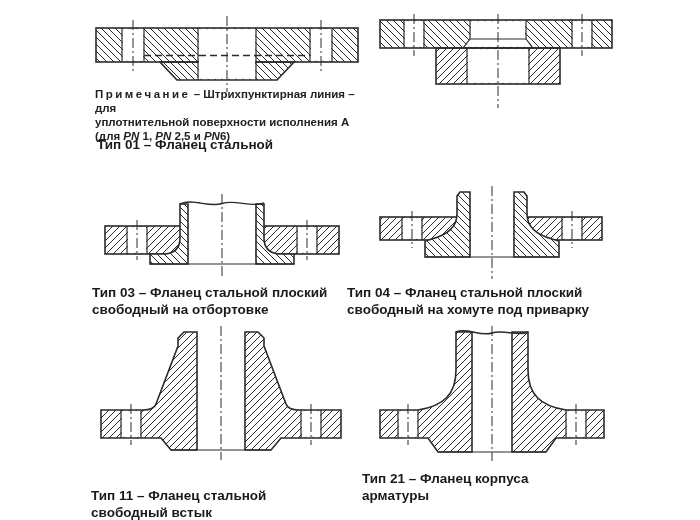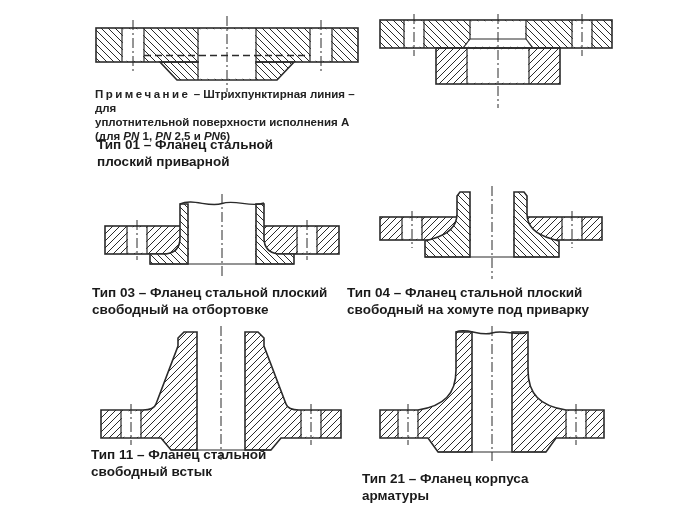--- a/index.html
+++ b/index.html
@@ -87,21 +87,20 @@
 
   <div class="abs note" style="left:95px;top:87px;width:272px">
     <span class="sp">Примечание</span>
     <span>– Штрихпунктирная линия – для</span><br>
     <span>уплотнительной поверхности исполнения А</span><br>
     <span>(для </span><i>PN</i><span> 1, </span><i>PN</i><span> 2,5 и </span><i>PN</i><span>6)</span>
   </div>
 
   <div class="abs cap" style="left:97px;top:136px;width:260px">
     <div>Тип 01 – Фланец стальной</div>
-    <div>плоский приварной</div>
   </div>
 
   <svg class="abs" style="left:93px;top:190px" width="270" height="92" viewBox="0 0 270 92">
     <g>
       <rect x="12" y="36" width="234" height="28" class="shp b"></rect>
     </g>
     <rect x="95.8" y="34.8" width="66.4" height="30.4" class="wbg"></rect>
     <g>
       <path d="M87,14 L87,48 Q87,62 73,64 L57,64 L57,74 L95,74 L95,14 Z" class="wbg"></path>
       <path d="M87,14 L87,48 Q87,62 73,64 L57,64 L57,74 L95,74 L95,14 Z" class="shp a"></path>
@@ -181,21 +180,21 @@
     <rect x="198.8" y="87.2" width="18.4" height="25.6" class="wbg"></rect>
     <line x1="198" y1="86" x2="198" y2="114" class="e"></line>
     <line x1="218" y1="86" x2="218" y2="114" class="e"></line>
     <line x1="70" y1="128" x2="178" y2="128" class="e"></line>
     <path d="M88,8 C99,3 112,13 124,9 C136,5 150,13 160,8" class="ln"></path>
     <line x1="124" y1="2" x2="124" y2="137" class="cl"></line>
     <line x1="40" y1="80" x2="40" y2="121" class="cl"></line>
     <line x1="208" y1="80" x2="208" y2="121" class="cl"></line>
   </svg>
 
-  <div class="abs cap" style="left:91px;top:446px;width:260px">
+  <div class="abs cap" style="left:91px;top:487px;width:260px">
     <div>Тип 11 – Фланец стальной</div>
     <div>свободный встык</div>
   </div>
   <div class="abs cap" style="left:362px;top:470px;width:260px">
     <div>Тип 21 – Фланец корпуса</div>
     <div>арматуры</div>
   </div>
 
 </div>
 

